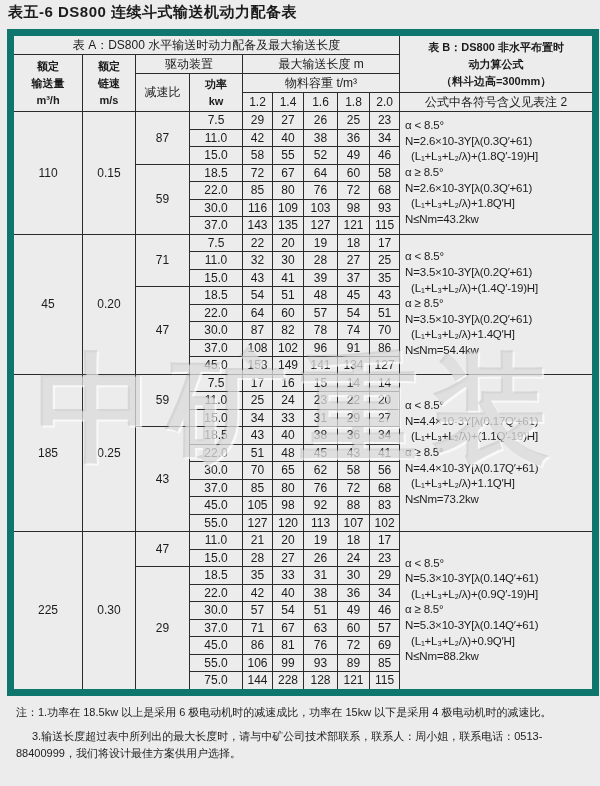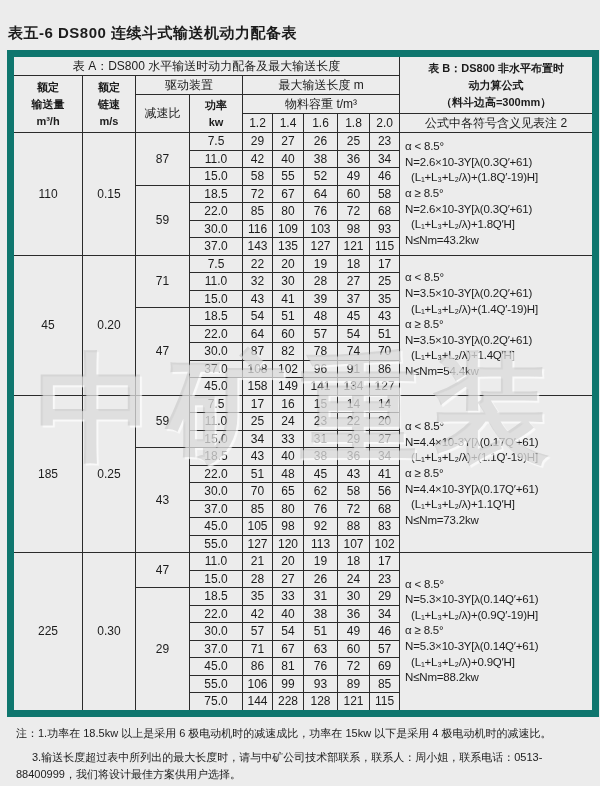--- a/index.html
+++ b/index.html
@@ -2,21 +2,21 @@
 <html><head>
 <meta charset="utf-8">
 <style>
   html,body{margin:0;padding:0;}
   body{
     width:600px;height:786px;position:relative;overflow:hidden;
     background:#ececec;color:#1c1c1c;
     font-family:"Liberation Sans","DejaVu Sans",sans-serif;
   }
   .page-title{
-    font-size:15px;font-weight:bold;padding:24px 0 7px 8px;letter-spacing:.5px;
+    font-size:15px;font-weight:bold;padding:3px 0 7px 8px;letter-spacing:.5px;
   }
   table.main{
     border-collapse:collapse;table-layout:fixed;width:585px;margin-left:7px;
     border:7px solid #0f766e;
   }
   th,td{
     border:1px solid #2b2b2b;text-align:center;vertical-align:middle;
     padding:0;font-weight:normal;overflow:hidden;
   }
   thead th{font-size:12px;line-height:17px;height:18px;}

